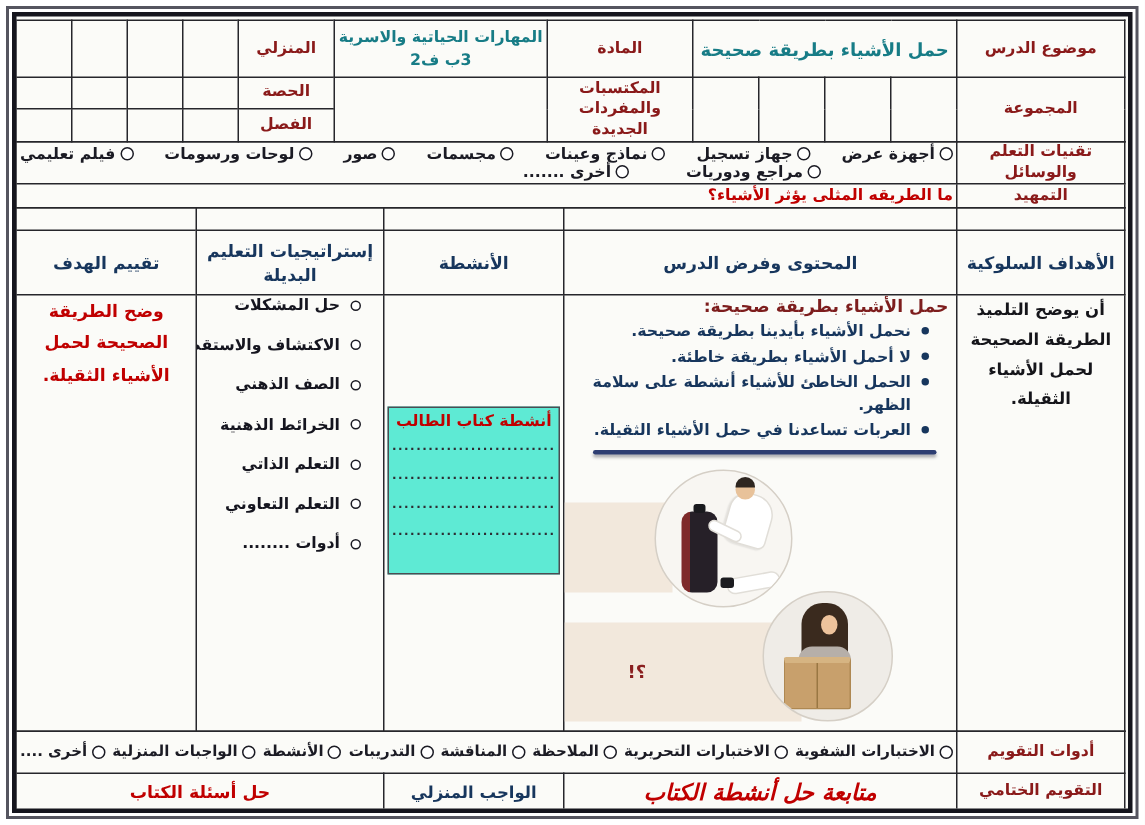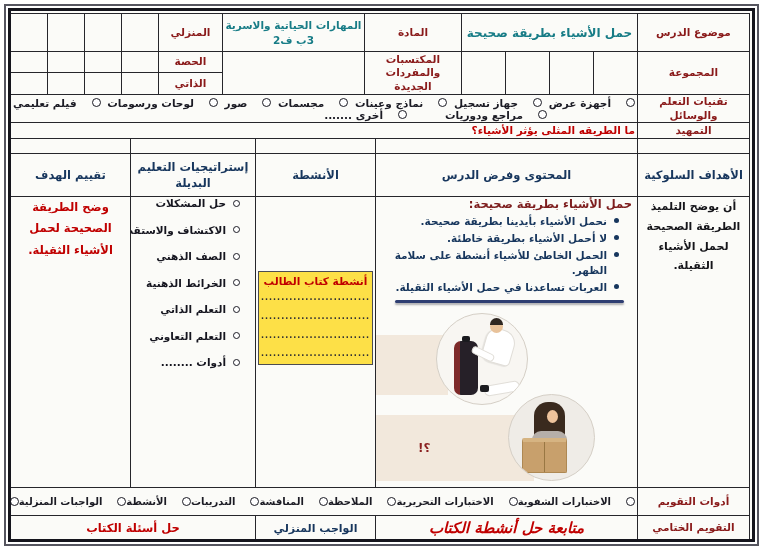--- a/index.html
+++ b/index.html
@@ -22,38 +22,38 @@
   .r1 td { height: 38px; }
   .r2 td { height: 21px; }
   .r3 td { height: 22px; }
   .topic-val { font-size: 12px; }
   .subject-val { font-size: 10.5px; line-height: 1.35; }
 
   
   .res-td { padding: 1px 6px; height: 28px; vertical-align: middle; }
   .res-line { display: flex; justify-content: space-between; align-items: center; }
   .res-line2 { justify-content: flex-start; gap: 38px; padding-right: 88px; }
-  .opt { display: inline-flex; align-items: center; gap: 15px; color: #1b1b24; font-weight: bold; font-size: 10.5px; white-space: nowrap; }
+  .opt { display: inline-flex; align-items: center; gap: 3px; color: #1b1b24; font-weight: bold; font-size: 10.5px; white-space: nowrap; }
   .o-ic { width: 9px; height: 9px; border: 1.4px solid #1b1b24; border-radius: 50%; flex: 0 0 auto; background: #fff; }
   .intro-td { height: 15px; text-align: right; padding-right: 4px; font-size: 10.5px; line-height: 15px; }
 
   
   .thin td { height: 15px; }
   .hdr td { height: 43px; text-align: center; color: #17365d; font-weight: bold; font-size: 11.5px; line-height: 1.4; }
   .body-row td { height: 291px; vertical-align: top; }
 
   .goal-cell { padding: 96px 8px 0; text-align: center; color: #c00000; font-weight: bold; font-size: 11.5px; line-height: 1.85; margin-top: 34px; }
   .obj-cell  { padding: 100px 9px 0; text-align: center; color: #15151a; font-weight: bold; font-size: 11px; line-height: 1.8; }
 
   .strat-cell { padding-top: 36px; }
   .strat-item { display: flex; align-items: center; gap: 7px; padding-right: 13px; margin-bottom: 14.5px; color: #15151f; font-weight: bold; font-size: 10.5px; white-space: nowrap; }
   .strat-item .o-ic { width: 7px; height: 7px; border-width: 1.2px; }
 
   .act-cell { padding: 0 3px; }
-  .act-box { margin-top: 74px; border: 1px solid #4c4c52; padding: 3px 2px 0; background: #fde047; }
+  .act-box { margin-top: 74px; border: 1px solid #4c4c52; padding: 3px 2px 18px; background: #5eead4; }
   .act-title { color: #c00000; font-weight: bold; font-size: 10.5px; text-align: center; margin-bottom: 2px; }
   .dots-line { color: #2d2d33; font-weight: bold; font-size: 8px; letter-spacing: 1px; line-height: 2.35; white-space: nowrap; text-align: center; overflow: hidden; }
 
   .content-cell { position: relative; padding: 3px 5px 0 0; }
   .c-title { color: #7d1d1d; font-weight: bold; font-size: 11.5px; padding-right: 3px; margin-bottom: 3px; }
   .c-bullet { display: flex; align-items: flex-start; gap: 7px; padding-right: 16px; margin-bottom: 3px; color: #17365d; font-weight: bold; font-size: 10.5px; line-height: 1.35; }
   .dot-ic { width: 5px; height: 5px; border-radius: 50%; background: #17365d; margin-top: 4px; flex: 0 0 auto; }
   .c-rule { position: absolute; top: 103px; right: 13px; left: 19px; height: 3px; background: #2e3e72; border-radius: 2px; box-shadow: 0 2px 2px rgba(80,80,90,.45); }
   .band { position: absolute; background: #f2e8dc; }
   .band1 { top: 138px; left: 0; width: 72px; height: 60px; }
@@ -128,21 +128,21 @@
       <td rowspan="2"></td>
       <td rowspan="2" class="lbl">المكتسبات والمفردات الجديدة</td>
       <td rowspan="2"></td>
       <td class="lbl">الحصة</td>
       <td></td>
       <td></td>
       <td></td>
       <td></td>
     </tr>
     <tr class="r3">
-      <td class="lbl">الذاتي</td>
+      <td class="lbl">الفصل</td>
       <td></td>
       <td></td>
       <td></td>
       <td></td>
     </tr>
   </tbody>
         </table>
 
   <table class="tbl">
     <colgroup>

